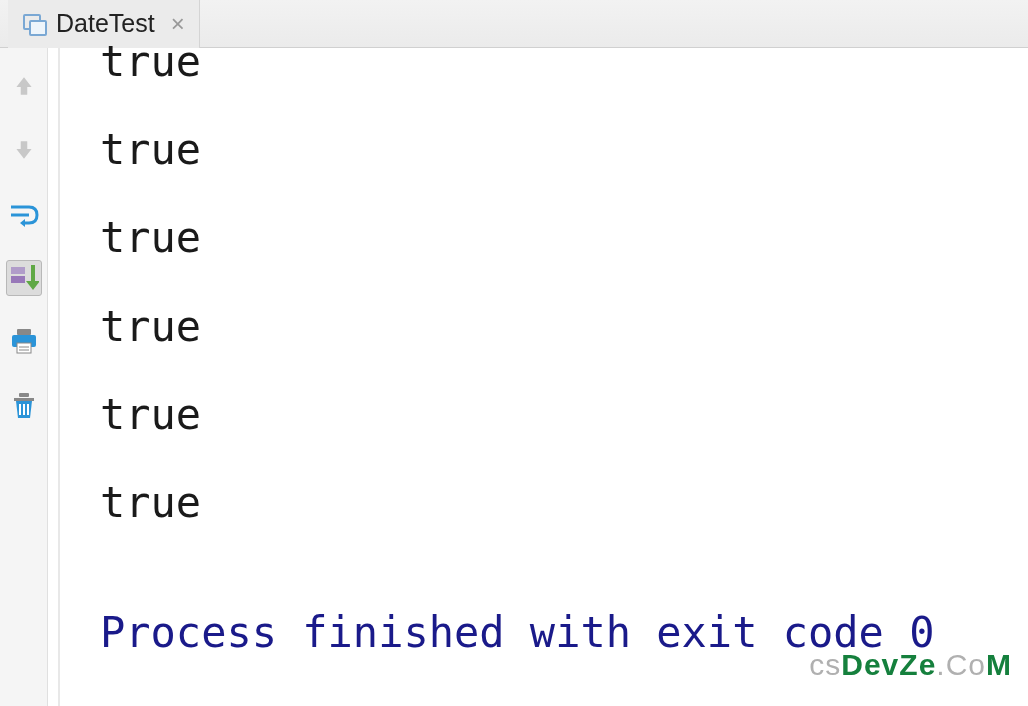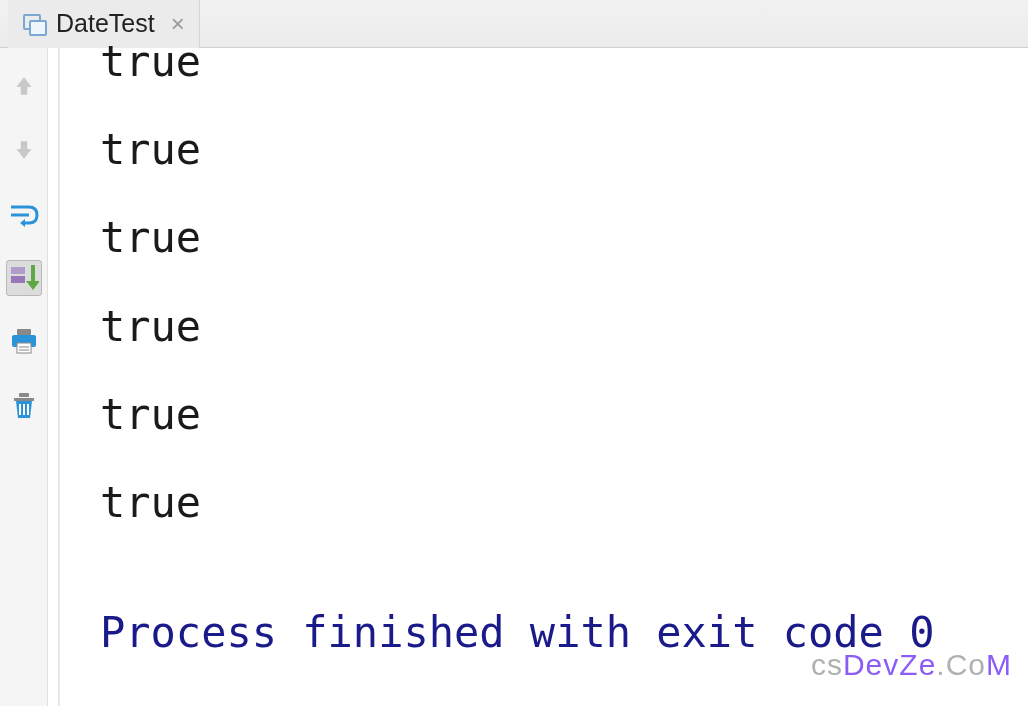--- a/index.html
+++ b/index.html
@@ -128,22 +128,22 @@
       font-size: 30px;
       color: #b0b0b0;
       font-family: Arial, sans-serif;
       pointer-events: none;
       letter-spacing: 1px;
     }
     .watermark .cn {
       color: #c0c0c0;
     }
     .watermark .blue {
-      color: #8b5cf6;
-      font-weight: normal;
+      color: #15803d;
+      font-weight: bold;
     }
   </style>
 </head>
 <body>
 
 <div class="top-bar">
   <div class="tab">
     <span class="tab-icon"></span>
     <span class="tab-label">DateTest</span>
     <span class="tab-close">×</span>

